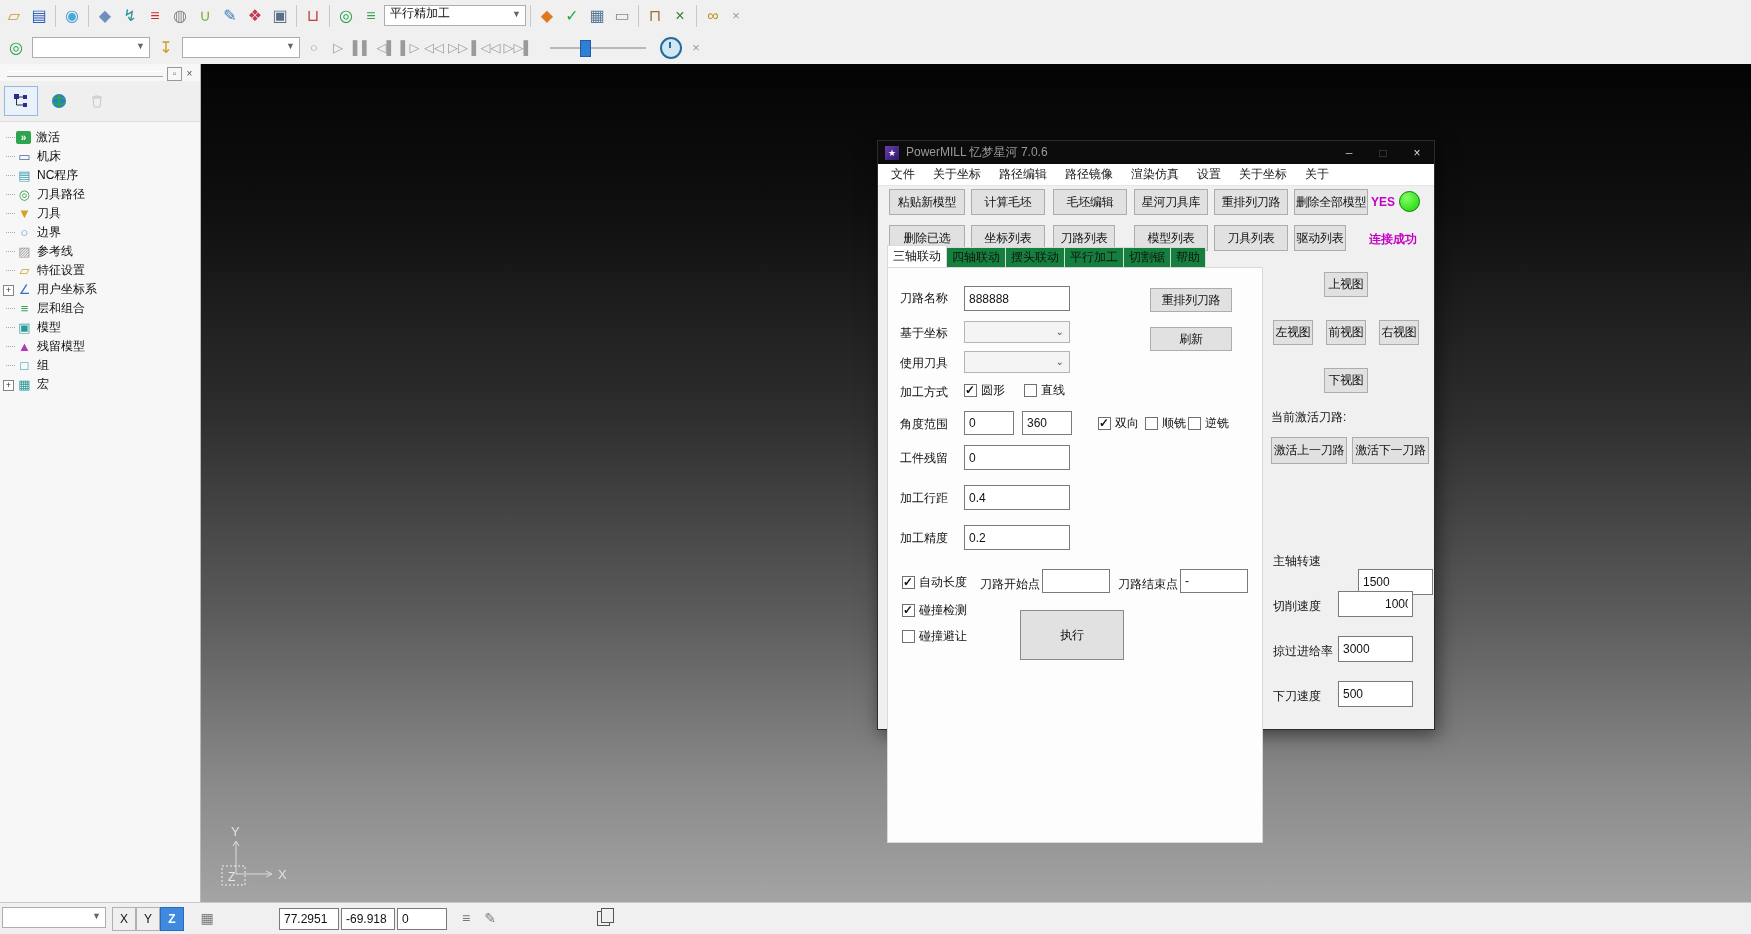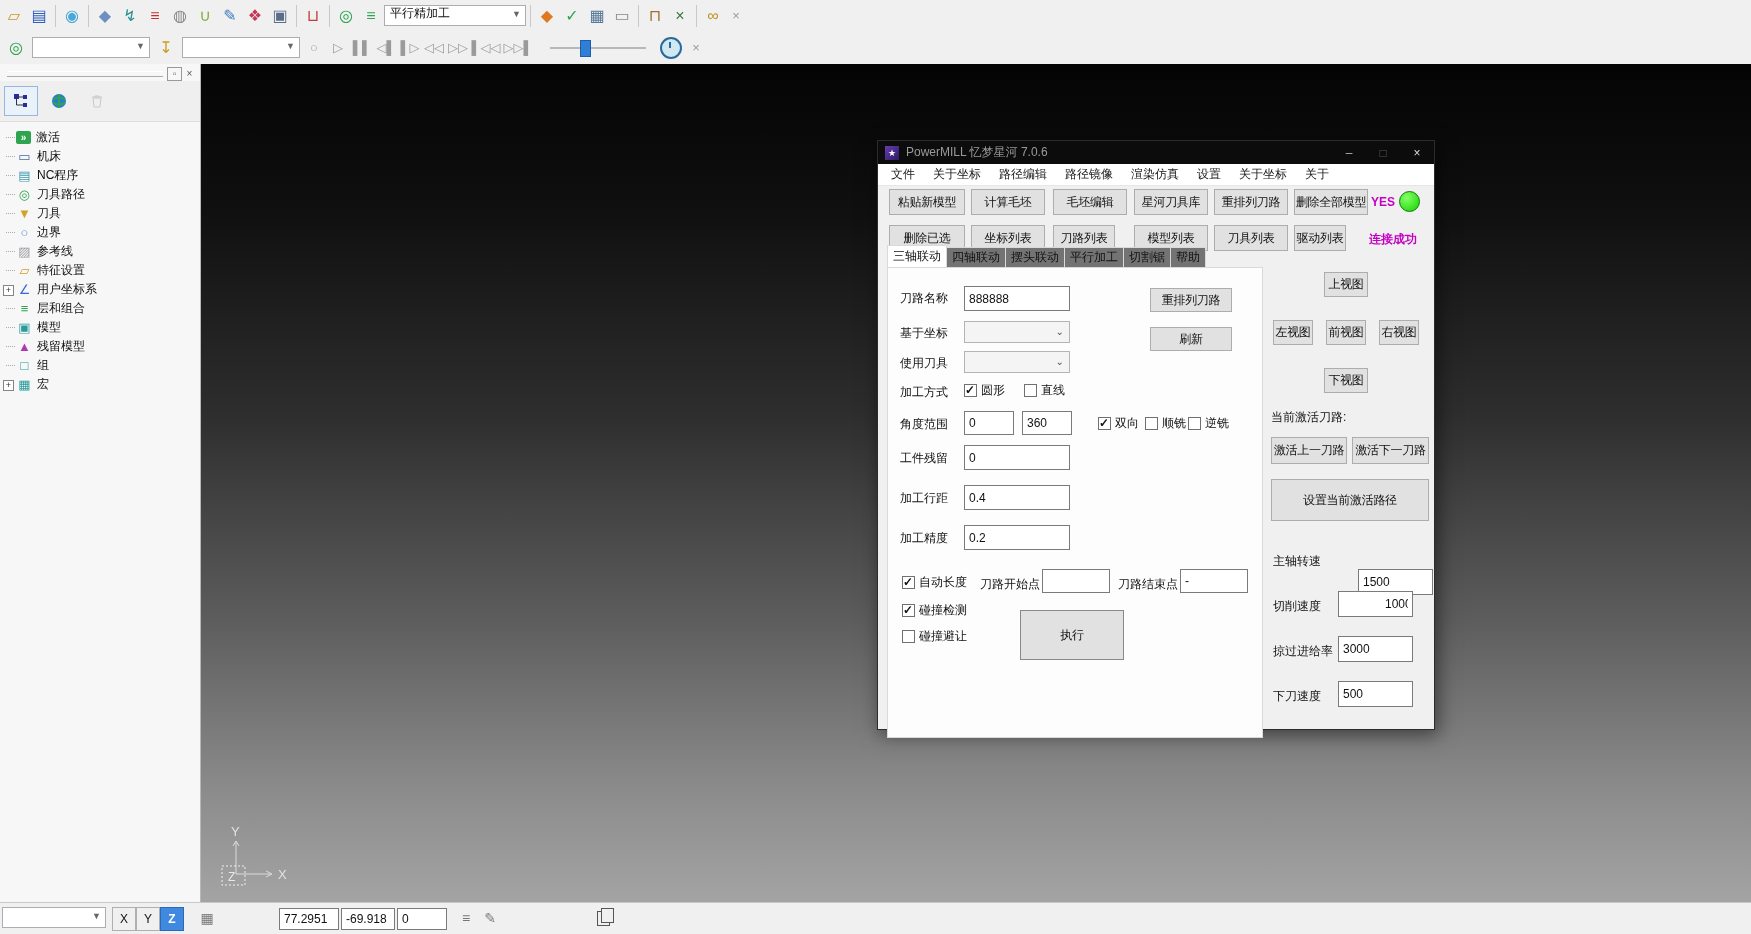--- a/index.html
+++ b/index.html
@@ -53,21 +53,21 @@
   .dbtns{margin-left:auto;display:flex;height:100%}
   .tbbtn{width:34px;height:100%;display:flex;align-items:center;justify-content:center;color:#b5b5b5;font-size:12px}
   .dmenu{height:21px;background:#fff;display:flex;align-items:center;border-bottom:1px solid #e6e6e6;padding-left:4px}
   .mitem{padding:0 9px;color:#1a1a1a}
   .wbtn{position:absolute;background:#e1e1e1;border:1px solid #adadad;display:flex;align-items:center;
         justify-content:center;font-size:12px;color:#111;box-sizing:border-box;white-space:nowrap;letter-spacing:-.3px}
   .magenta{color:#c400c4;font-weight:bold}
   .gdot{position:absolute;width:19px;height:19px;border-radius:50%;border:1px solid #0a7a00;
         background:radial-gradient(circle at 35% 30%,#86ff66,#12d300)}
   .tabs{position:absolute;display:flex;align-items:flex-end}
-  .tab{height:19px;padding:0 5px;border:1px solid #d9d9d9;border-bottom:none;background:#737373;
+  .tab{height:19px;padding:0 5px;border:1px solid #d9d9d9;border-bottom:none;background:#15803d;
        display:flex;align-items:center;margin-right:-1px}
   .tab.active{background:#fff;height:21px;z-index:2}
   .tpanel{position:absolute;background:#fdfdfd;border:1px solid #d9d9d9;box-sizing:border-box}
   .flab{position:absolute;font-size:12px;color:#111;white-space:nowrap}
   .tin{position:absolute;border:1px solid #7a7a7a;background:#fff;font:12px "Liberation Sans",sans-serif;
        padding:1px 4px;box-sizing:border-box;color:#111}
   .fcombo{position:absolute;background:#f4f4f4;border:1px solid #b4b4b4;box-sizing:border-box}
   .fcombo .arr{position:absolute;right:5px;top:4px;color:#555;font-size:10px}
   .cbrow{position:absolute;display:flex;align-items:center;white-space:nowrap}
   .cb{width:13px;height:13px;border:1px solid #707070;background:#fff;display:inline-block;
@@ -299,21 +299,21 @@
 
   <div class="tabs" style="left:9px;top:105px;height:21px">
     <span class="tab active">三轴联动</span>
     <span class="tab">四轴联动</span>
     <span class="tab">摆头联动</span>
     <span class="tab">平行加工</span>
     <span class="tab">切割锯</span>
     <span class="tab">帮助</span>
   </div>
 
-  <div class="tpanel" style="left:9px;top:126px;width:376px;height:471px">
+  <div class="tpanel" style="left:9px;top:126px;width:376px;height:576px">
     <span class="flab" style="left:12px;top:22px">刀路名称</span>
     <input class="tin" style="left: 76px; top: 18px; width: 106px; height: 25px;" value="888888">
     <div class="wbtn" style="left:262px;top:20px;width:82px;height:24px">重排列刀路</div>
 
     <span class="flab" style="left:12px;top:57px">基于坐标</span>
     <div class="fcombo" style="left:76px;top:53px;width:106px;height:22px">
         <span class="arr">⌄</span>
       </div>
     <div class="wbtn" style="left:262px;top:59px;width:82px;height:24px">刷新</div>
 
@@ -379,21 +379,20 @@
 
   <div class="wbtn" style="left:446px;top:131px;width:44px;height:25px">上视图</div>
   <div class="wbtn" style="left:395px;top:179px;width:40px;height:25px">左视图</div>
   <div class="wbtn" style="left:448px;top:179px;width:40px;height:25px">前视图</div>
   <div class="wbtn" style="left:501px;top:179px;width:40px;height:25px">右视图</div>
   <div class="wbtn" style="left:446px;top:227px;width:44px;height:25px">下视图</div>
 
   <span class="flab" style="left:393px;top:268px">当前激活刀路:</span>
   <div class="wbtn" style="left:393px;top:296px;width:76px;height:27px">激活上一刀路</div>
   <div class="wbtn" style="left:474px;top:296px;width:77px;height:27px">激活下一刀路</div>
-  <div class="wbtn" style="left:393px;top:338px;width:158px;height:42px">设置当前激活路径</div>
 
   <span class="flab" style="left:395px;top:412px">主轴转速</span>
   <input class="tin" style="left: 460px; top: 428px; width: 75px; height: 26px; margin-left: 20px;" value="1500">
   <span class="flab" style="left:395px;top:457px">切削速度</span>
   <input class="tin" style="left: 460px; top: 450px; width: 75px; height: 26px; padding-left: 46px;" value="1000">
   <span class="flab" style="left:395px;top:502px">掠过进给率</span>
   <input class="tin" style="left: 460px; top: 495px; width: 75px; height: 26px;" value="3000">
   <span class="flab" style="left:395px;top:547px">下刀速度</span>
   <input class="tin" style="left: 460px; top: 540px; width: 75px; height: 26px;" value="500">
 </div>

